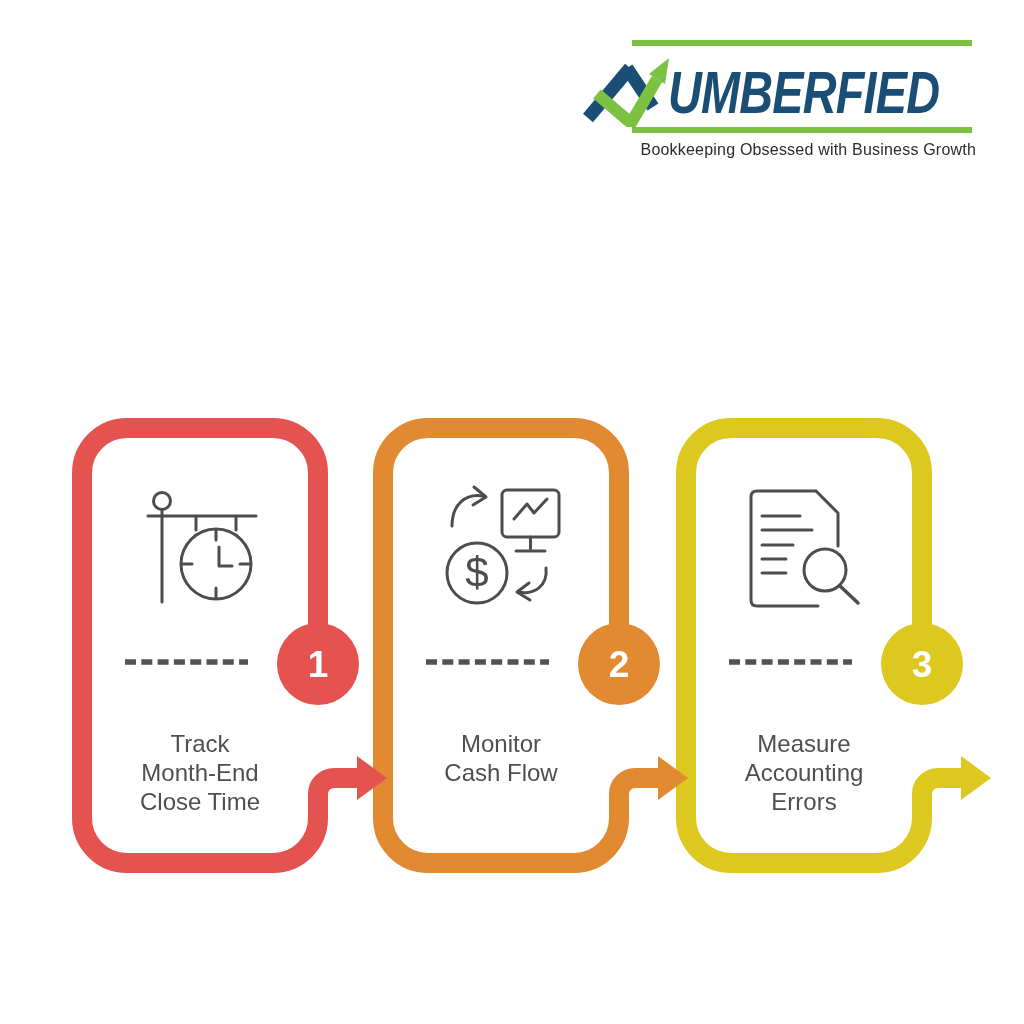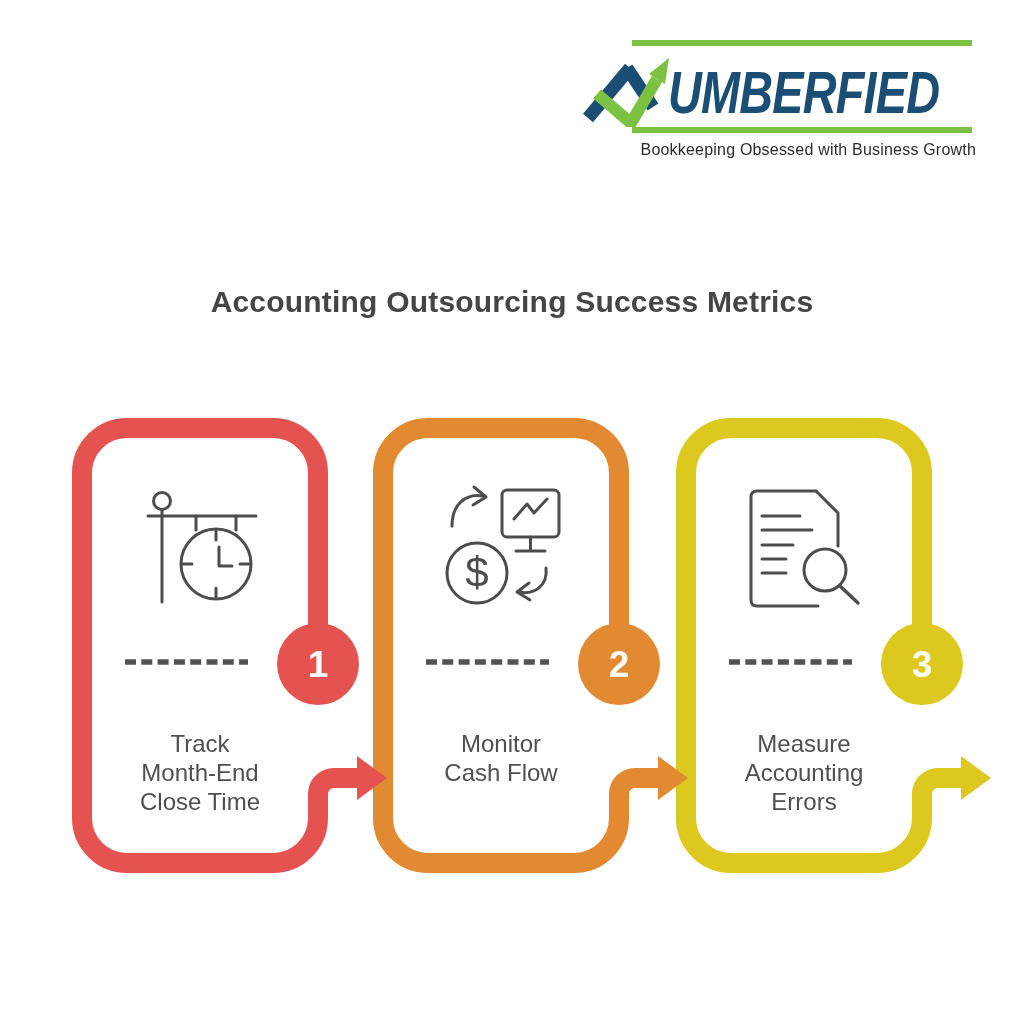--- a/index.html
+++ b/index.html
@@ -38,21 +38,20 @@
       <line x1="5" y1="63" x2="47" y2="13" stroke="#1B4E74" stroke-width="13"></line>
       <line x1="44" y1="13" x2="70" y2="52" stroke="#1B4E74" stroke-width="13"></line>
       <polyline points="14,39 48,68 74,24" fill="none" stroke="#7CC142" stroke-width="12"></polyline>
       <polygon points="86,3 82,29 66,19" fill="#7CC142"></polygon>
     </svg>
     <div class="brand-text">UMBERFIED</div>
     <div class="logo-bar bottom"></div>
     <div class="tagline">Bookkeeping Obsessed with Business Growth</div>
   </div>
 
-  <div class="page-title">Accounting Outsourcing Success Metrics</div>
 
   <svg class="flow" viewBox="0 0 1024 1024">
 
     <g transform="translate(604,0)">
       <path d="M 318 632 L 318 473 A 45 45 0 0 0 273 428 L 127 428 A 45 45 0 0 0 82 473
                L 82 818 A 45 45 0 0 0 127 863 L 273 863 A 45 45 0 0 0 318 818
                L 318 794 A 16 16 0 0 1 334 778 L 357 778" fill="none" stroke-width="20" stroke="#DCC81F"></path>
       <polygon points="357,756 357,800 387,778" fill="#DCC81F"></polygon>
       <circle cx="318" cy="664" r="41" fill="#DCC81F"></circle>
       <text class="step-number" x="318" y="677" text-anchor="middle">3</text>

